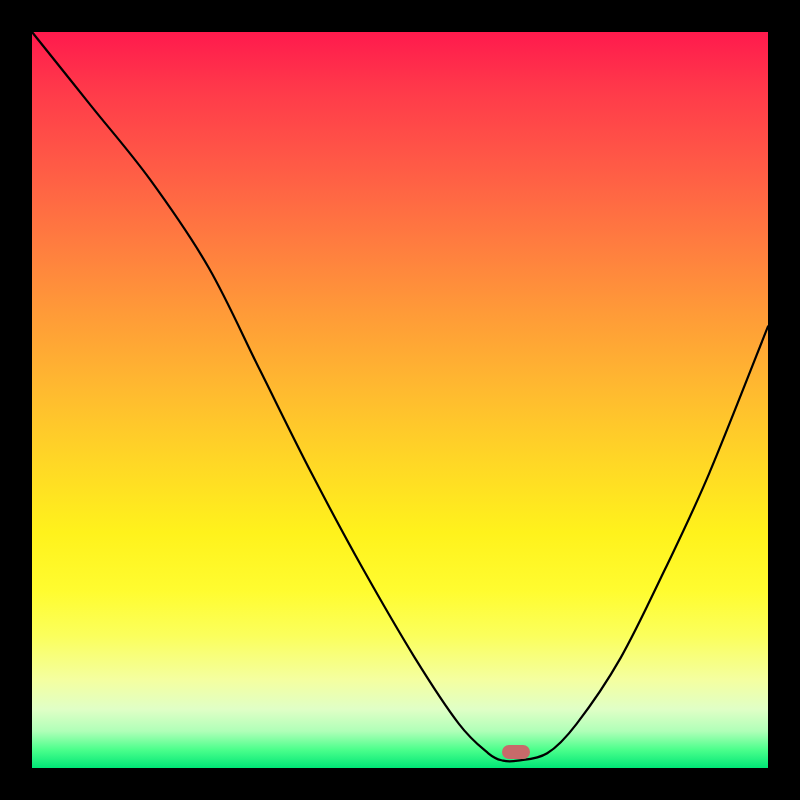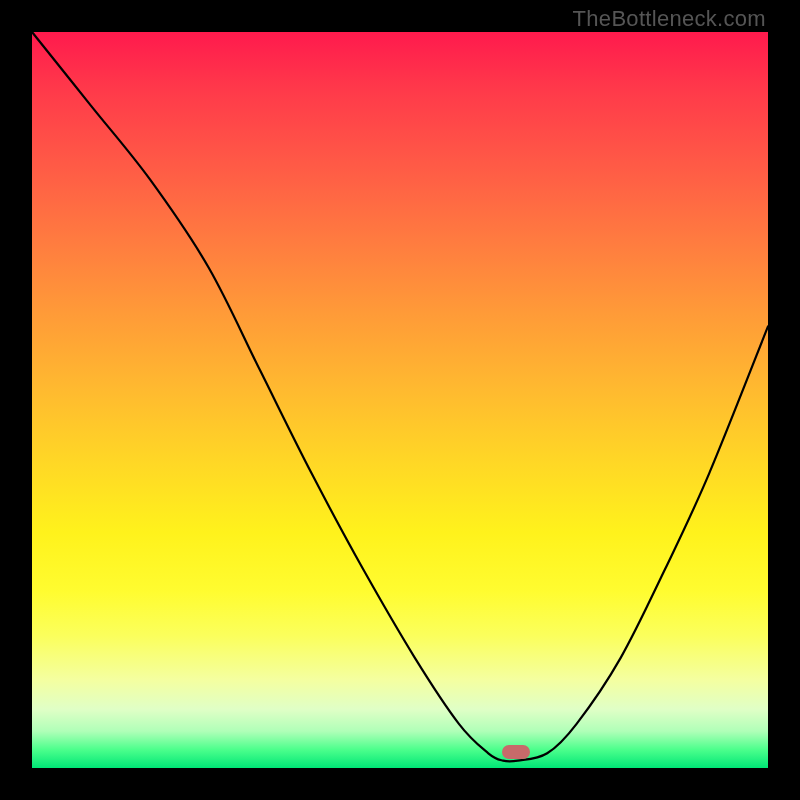--- a/index.html
+++ b/index.html
@@ -73,21 +73,20 @@
     stroke: #000;
     stroke-width: 2.2;
     stroke-linecap: round;
   }
 </style>
 </head>
 <body>
 
 <div class="frame">
 
-  <div class="watermark">TheBottleneck.com</div>
 
   <div class="plot">
 
     <svg class="curve" viewBox="0 0 736 736" preserveAspectRatio="none">
       <path id="curve-path" d="M 0.0 0.0 C 9.8 12.3, 39.3 49.1, 58.9 73.6 C 78.5 98.1, 98.1 120.2, 117.8 147.2 C 137.4 174.2, 158.2 203.6, 176.6 235.5 C 195.0 267.4, 211.0 304.2, 228.2 338.6 C 245.3 372.9, 262.5 408.5, 279.7 441.6 C 296.9 474.7, 314.0 506.6, 331.2 537.3 C 348.4 567.9, 366.8 599.8, 382.7 625.6 C 398.7 651.4, 414.6 675.9, 426.9 691.8 C 439.1 707.8, 449.0 715.1, 456.3 721.3 C 463.7 727.4, 466.1 727.4, 471.0 728.6 C 475.9 729.9, 478.4 729.9, 485.8 728.6 C 493.1 727.4, 505.4 727.4, 515.2 721.3 C 525.0 715.1, 532.4 707.8, 544.6 691.8 C 556.9 675.9, 574.1 651.4, 588.8 625.6 C 603.5 599.8, 618.2 567.9, 633.0 537.3 C 647.7 506.6, 659.9 482.1, 677.1 441.6 C 694.3 401.1, 726.2 318.9, 736.0 294.4"></path>
     </svg>
 
     <div class="marker" style="left: 470px; top: 713px;"></div>
   </div>
 

